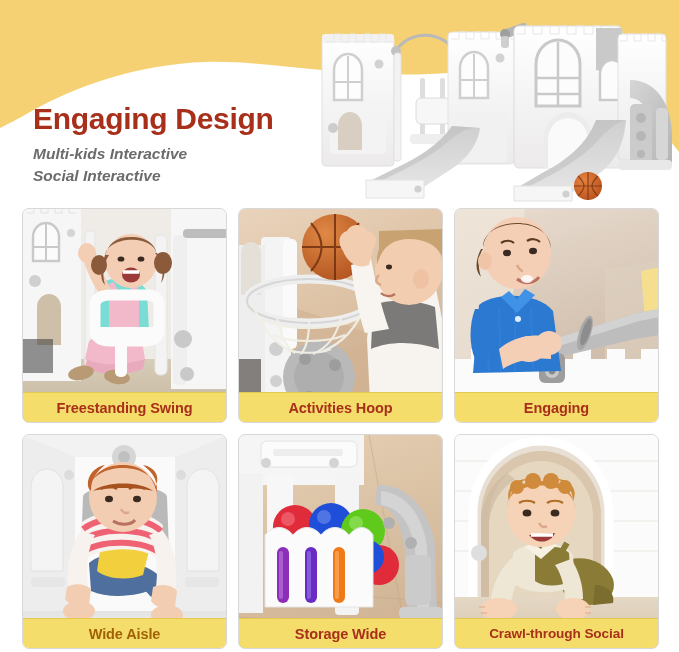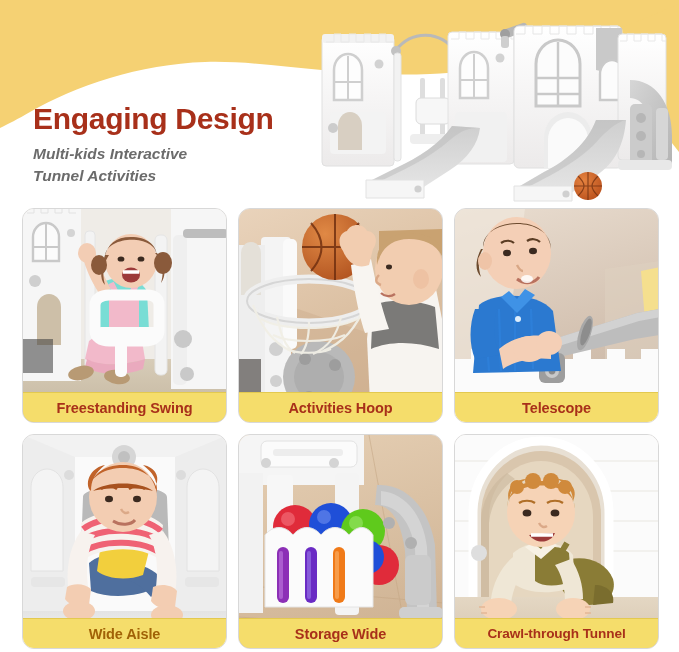--- a/index.html
+++ b/index.html
@@ -59,21 +59,21 @@
     display: grid;
     grid-template-columns: repeat(3, 205px);
     grid-template-rows: repeat(2, 215px);
     column-gap: 11px;
     row-gap: 11px;
   }
   .cell {
     position: relative;
     width: 205px; height: 215px;
     border: 1px solid #d8d8d8;
-    border-radius: 12px;
+    border-radius: 7px;
     overflow: hidden;
     background: #f3f0ec;
   }
   .photo {
     position: absolute; left: 0; top: 0;
     width: 100%; height: 100%;
   }
   .caption {
     position: absolute; left: 0; bottom: 0;
     width: 100%; height: 30px;
@@ -208,21 +208,21 @@
           <path d="M274,178 h28 M288,164 v28 M278,168 C286,176 286,180 278,188
                    M298,168 C290,176 290,180 298,188" fill="none" stroke="#6f2f10" stroke-width="1.2" opacity=".75"></path>
         </g>
       </svg>
     </div>
 
     <div id="hero-text">
       <div id="hero-title" style="color:#A8301A">Engaging Design</div>
       <div id="hero-sub" style="color:#6B6B6B">
         <div>Multi-kids Interactive</div>
-        <div>Tunnel Activities</div>
+        <div>Social Interactive</div>
       </div>
     </div>
   </div>
 
   <div id="grid">
 
     <div class="cell">
       <div class="photo">
         <svg width="205" height="215" viewBox="0 0 205 215">
           <defs>
@@ -426,21 +426,21 @@
             <ellipse cx="52" cy="44" rx="4" ry="3.2" fill="#3b2a20"></ellipse>
             <ellipse cx="78" cy="42" rx="4" ry="3.2" fill="#3b2a20"></ellipse>
             <path d="M46,34 C50,31 56,31 59,34" stroke="#5b3d24" stroke-width="2.2" fill="none"></path>
             <path d="M72,32 C76,29 82,30 85,33" stroke="#5b3d24" stroke-width="2.2" fill="none"></path>
             <path d="M62,56 C64,60 66,62 68,62" stroke="#d8a786" stroke-width="2.4" fill="none"></path>
             <path d="M62,70 C70,76 80,74 84,68" stroke="#b9725f" stroke-width="3" fill="none"></path>
             <ellipse cx="72" cy="70" rx="6" ry="4" fill="#ffffff" opacity=".85"></ellipse>
           </g>
         </svg>
       </div>
-      <div class="caption" style="color:#A8301A">Telescope</div>
+      <div class="caption" style="color:#A8301A">Engaging</div>
     </div>
 
     <div class="cell">
       <div class="photo">
         <svg width="205" height="215" viewBox="0 0 205 215">
           <defs>
             <linearGradient id="s4f" x1="0" y1="0" x2="0" y2="1">
               <stop offset="0" stop-color="#e4e4e4"></stop>
                 <stop offset="1" stop-color="#f6f6f6"></stop>
             </linearGradient>
@@ -629,17 +629,17 @@
             <ellipse cx="72" cy="78" rx="4.4" ry="3.6" fill="#3b2a20"></ellipse>
             <ellipse cx="100" cy="78" rx="4.4" ry="3.6" fill="#3b2a20"></ellipse>
             <path d="M64,68 C68,65 76,65 80,68" stroke="#b06f28" stroke-width="2.2" fill="none"></path>
             <path d="M92,68 C96,65 104,65 108,68" stroke="#b06f28" stroke-width="2.2" fill="none"></path>
             <path d="M84,88 C86,92 89,93 92,91" stroke="#dba988" stroke-width="2.4" fill="none"></path>
             <path d="M74,100 C82,110 96,108 100,98 Z" fill="#9c3a3a"></path>
             <path d="M76,100 h22" stroke="#ffffff" stroke-width="3.4"></path>
           </g>
         </svg>
       </div>
-      <div class="caption" style="color:#A8301A">Crawl-through Tunnel</div>
+      <div class="caption" style="color:#A8301A">Crawl-through Social</div>
     </div>
 
   </div>
 </div>
 
 </body></html>

